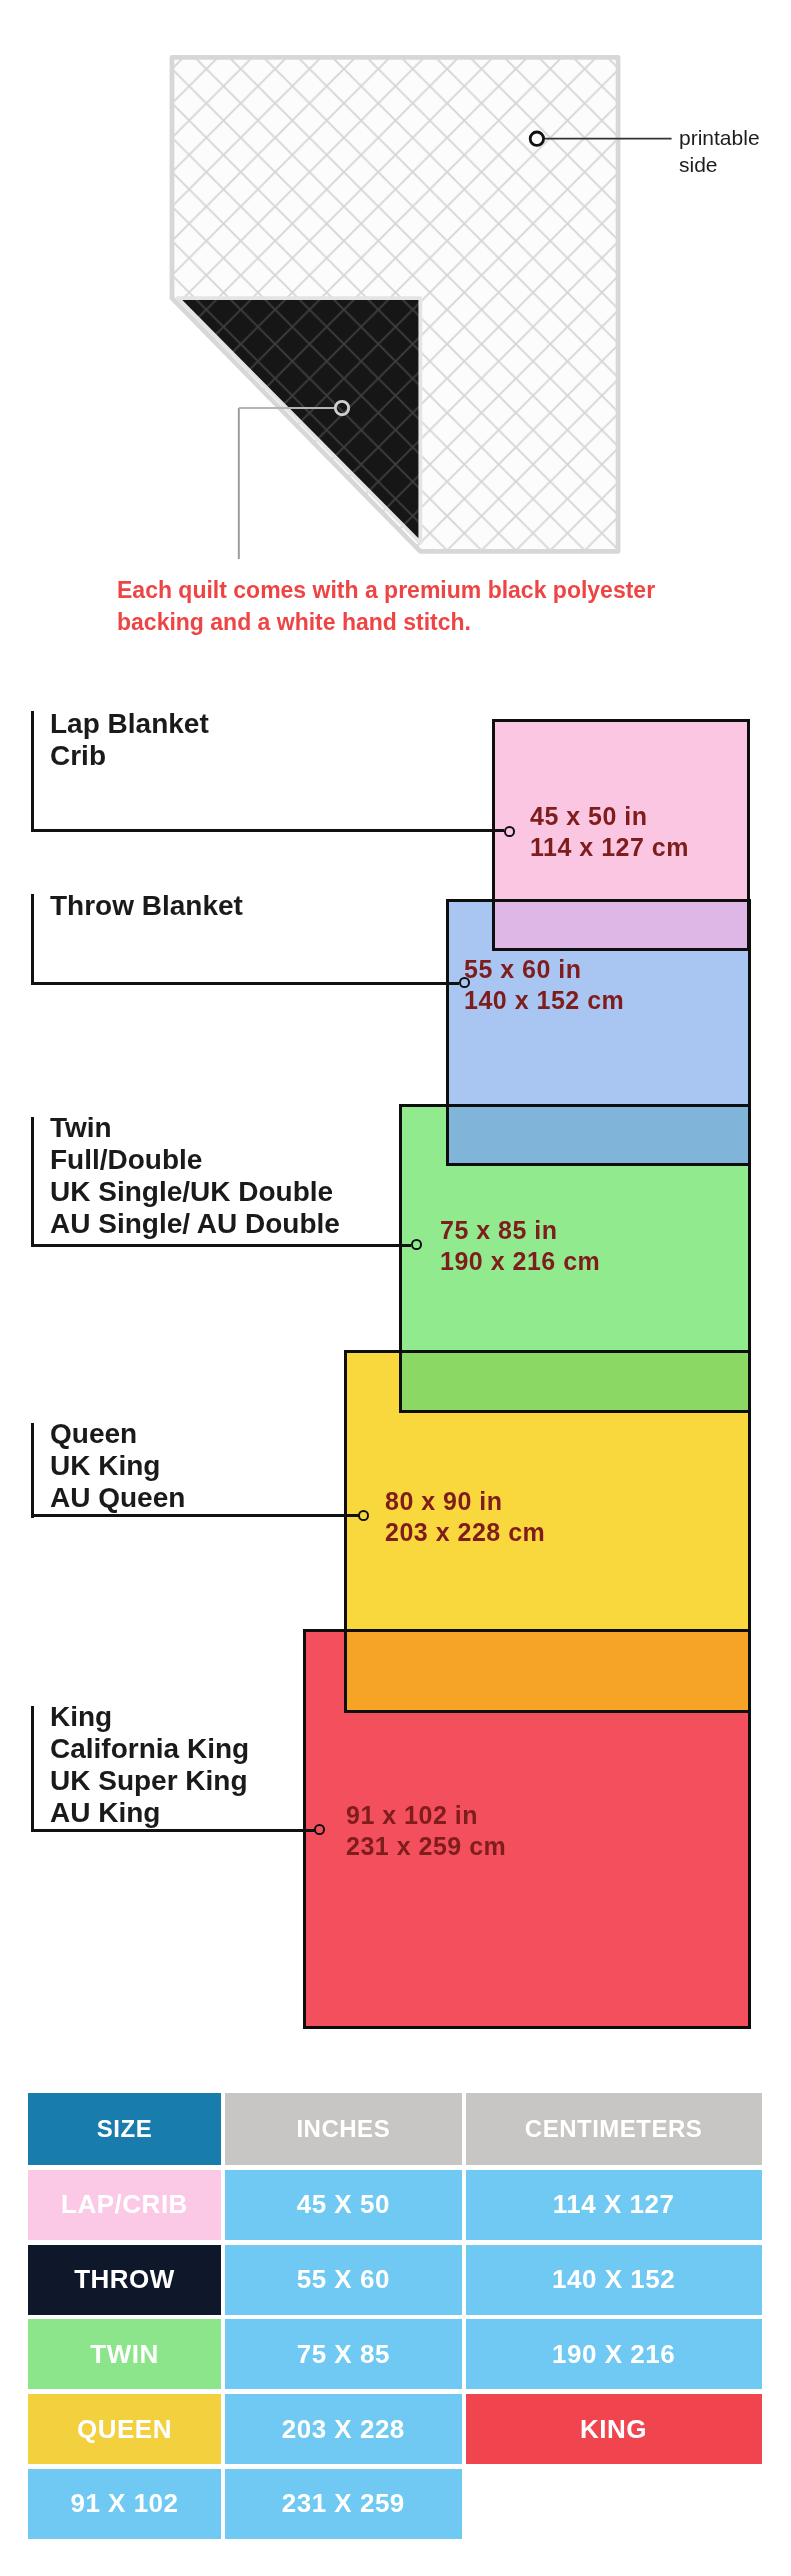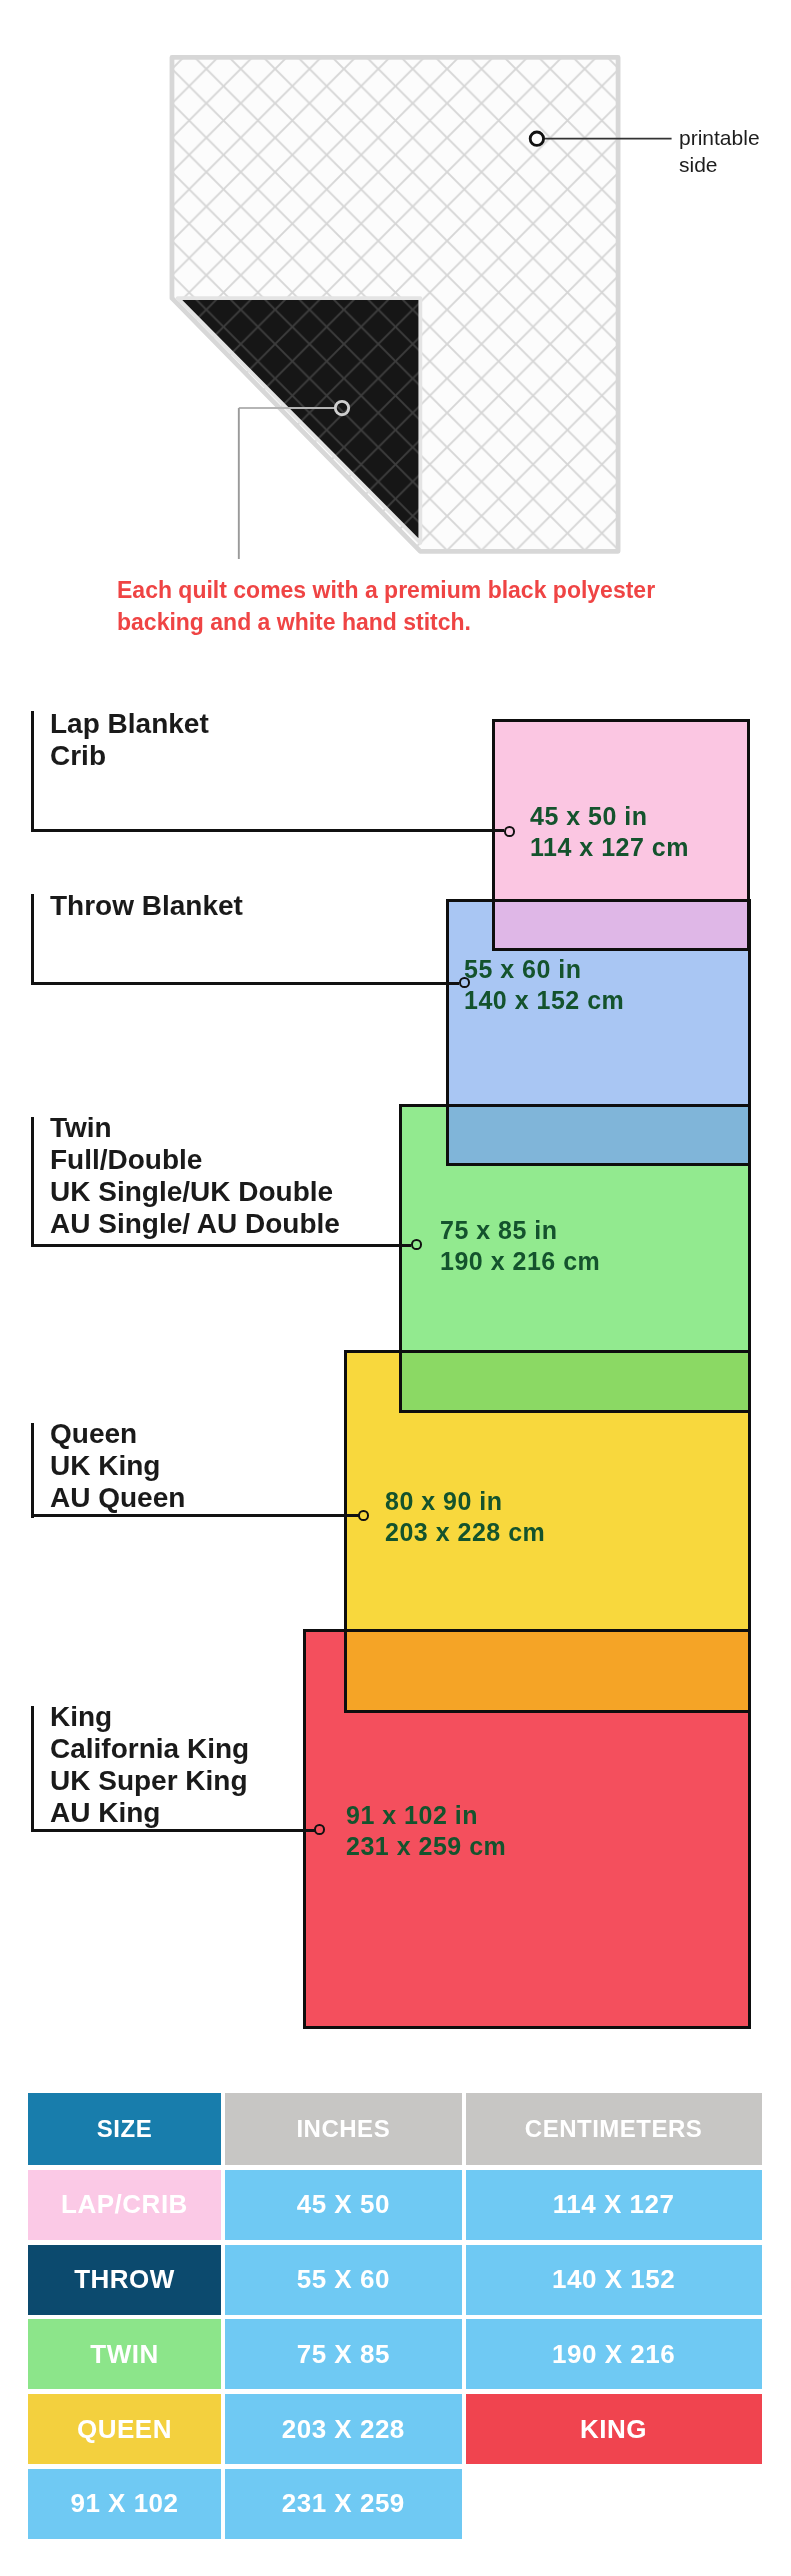--- a/index.html
+++ b/index.html
@@ -8,21 +8,21 @@
   .abs{position:absolute;}
 
   
   .note-text{font-size:21px;line-height:27px;font-weight:500;color:#1d1d1d;}
   .caption{font-size:23px;line-height:32px;font-weight:700;color:#ef4444;white-space:nowrap;}
 
   
   .rect-fill{position:absolute;}
   .rect-border{position:absolute;border:3.8px solid #0e0e0e;box-sizing:border-box;background:transparent;}
   .size-label{position:absolute;font-size:28px;font-weight:700;line-height:32px;color:#1a1a1a;white-space:nowrap;}
-  .dim-text{position:absolute;font-size:25px;font-weight:700;line-height:31px;color:#14532d;letter-spacing:0.5px;white-space:nowrap;}
+  .dim-text{position:absolute;font-size:25px;font-weight:700;line-height:31px;color:#7f1d1d;letter-spacing:0.5px;white-space:nowrap;}
   .lead-v{position:absolute;width:2.9px;background:#111;}
   .lead-h{position:absolute;height:2.9px;background:#111;}
   .lead-dot{position:absolute;width:6.7px;height:6.7px;border:2.9px solid #111;border-radius:50%;background:transparent;}
 
   
   #size-table{position:absolute;left:28px;top:2093px;width:676px;
       display:grid;grid-template-columns:193px 237px 296px;grid-template-rows:72px repeat(5,70px);
       gap:4.8px 3.8px;}
   .tcell{display:flex;align-items:center;justify-content:center;
       font-weight:700;color:#ffffff;letter-spacing:0.5px;}
@@ -153,21 +153,21 @@
 
   <div id="size-table">
     <div class="tcell thead" style="background-color: rgb(24, 125, 172);">SIZE</div>
     <div class="tcell thead" style="background-color: rgb(199, 198, 196);">INCHES</div>
     <div class="tcell thead" style="background-color: rgb(199, 198, 196);">CENTIMETERS</div>
 
     <div class="tcell tbody" style="background-color: rgb(251, 201, 230);">LAP/CRIB</div>
     <div class="tcell tbody" style="background-color: rgb(111, 201, 243);">45 X 50</div>
     <div class="tcell tbody" style="background-color: rgb(111, 201, 243);">114 X 127</div>
 
-    <div class="tcell tbody" style="background-color: #0c4a6e; text-align: right;">THROW</div>
+    <div class="tcell tbody" style="background-color: #0f172a; text-align: right;">THROW</div>
     <div class="tcell tbody" style="background-color: rgb(111, 201, 243);">55 X 60</div>
     <div class="tcell tbody" style="background-color: rgb(111, 201, 243);">140 X 152</div>
 
     <div class="tcell tbody" style="background-color: rgb(140, 229, 138);">TWIN</div>
     <div class="tcell tbody" style="background-color: rgb(111, 201, 243);">75 X 85</div>
     <div class="tcell tbody" style="background-color: rgb(111, 201, 243);">190 X 216</div>
 
     <div class="tcell tbody" style="background-color: rgb(243, 208, 62);">QUEEN</div>
     <div class="tcell tbody" style="background-color: rgb(111, 201, 243);">203 X 228</div>
 

